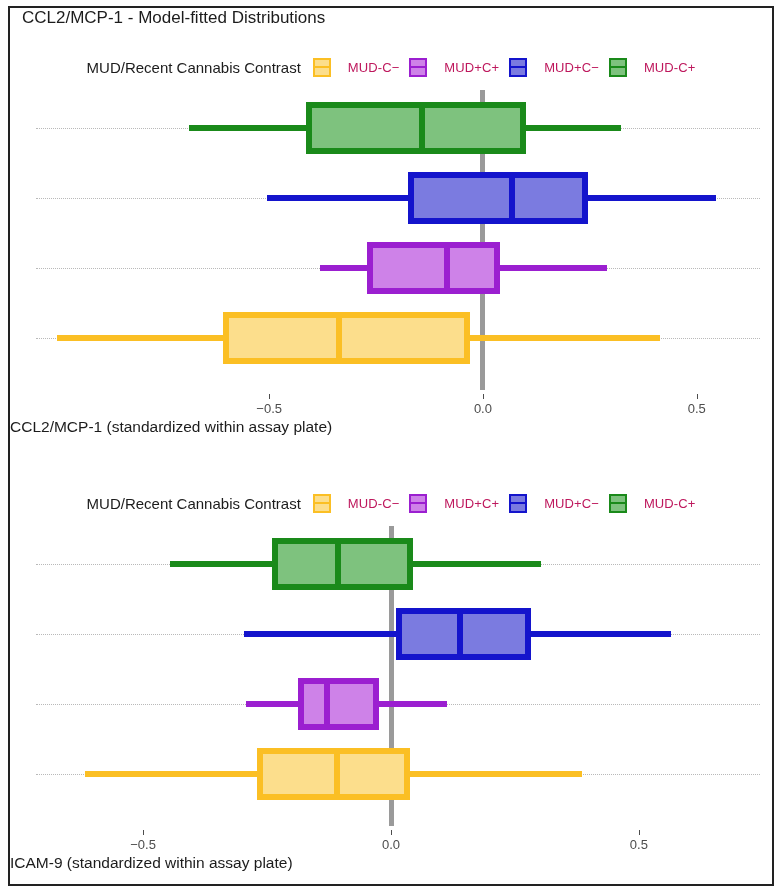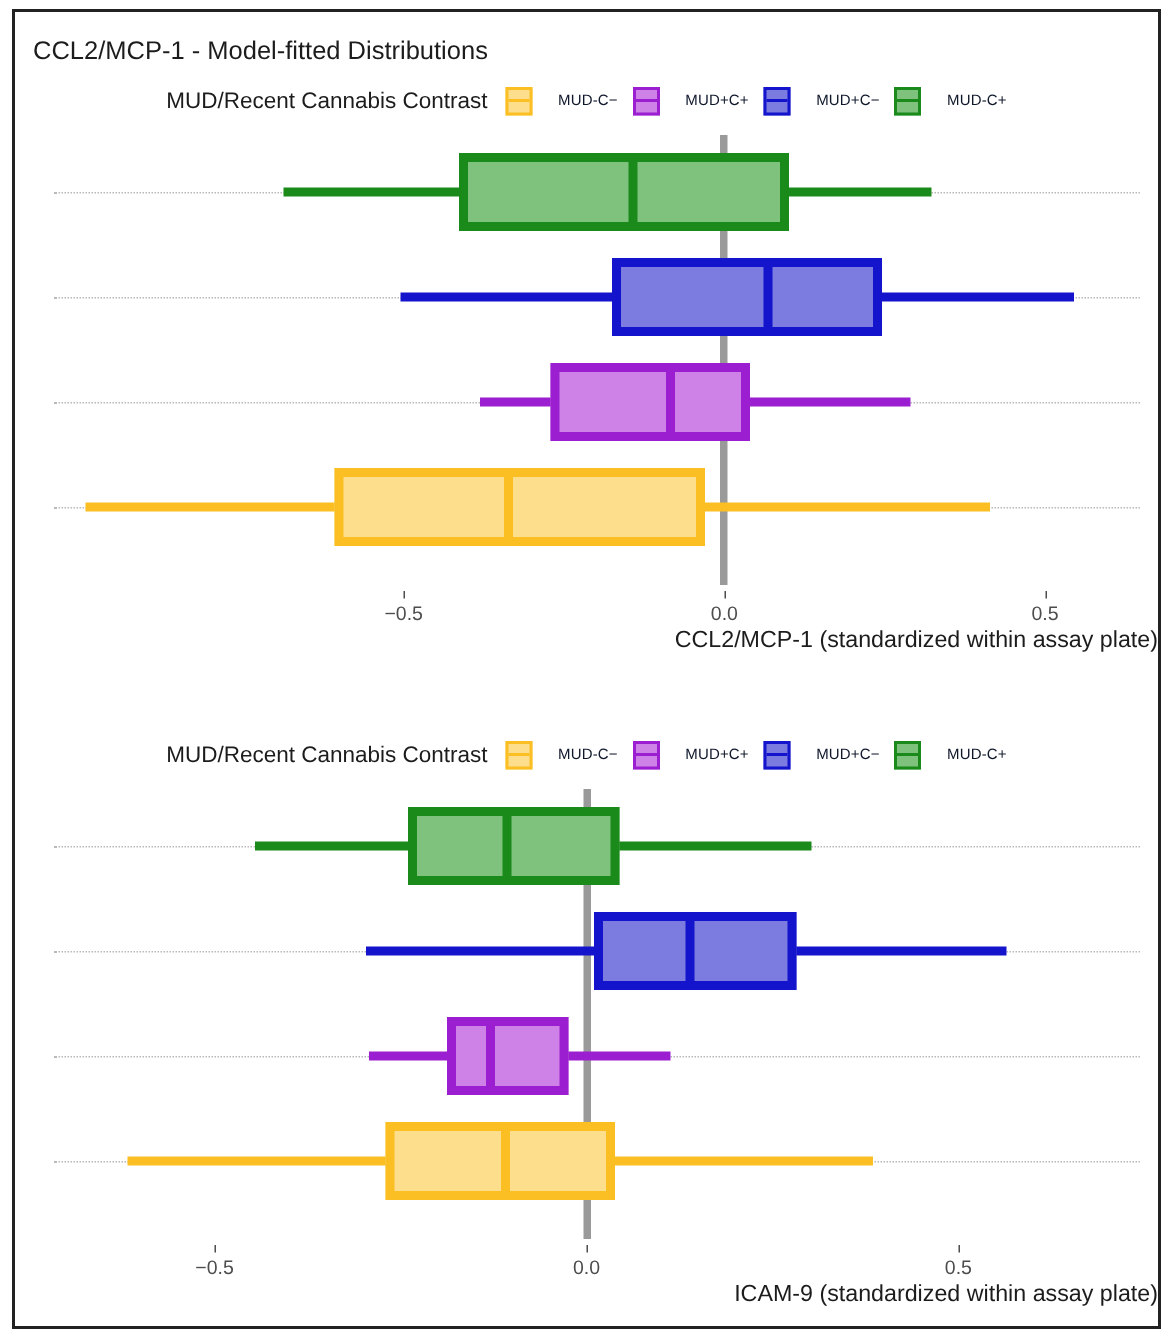--- a/index.html
+++ b/index.html
@@ -89,22 +89,22 @@
   .legend-key::before { top: 2px; }
   .legend-key::after  { bottom: 2px; }
   .legend-key .lk-med {
     position: absolute;
     left: 0; right: 0;
     top: 50%;
     margin-top: -1px;
     height: 2px;
   }
   .legend-label {
-    font-size: 10px;
-    color: #0f172a;
+    font-size: 13px;
+    color: #be185d;
     letter-spacing: 0.1px;
     padding-left: 11px;
   }
 
   .plot {
     position: absolute;
     left: 0;
     width: 762px;
     background: #ffffff;
   }
@@ -169,33 +169,33 @@
     top: 7px;
     font-size: 13px;
     color: #4d4d4d;
     transform: translateX(-50%);
     white-space: nowrap;
   }
   .axis-title {
     position: absolute;
     top: 24px;
     width: 100%;
-    text-align: right;
+    text-align: left;
     font-size: 15.5px;
     color: #1c1c1c;
   }
 </style>
 </head>
 <body>
 
 <div class="figure">
   <div class="outer-frame">
 
     <div class="panel panel-top">
-      <div class="panel-title" style="top:16px;">CCL2/MCP-1 - Model-fitted Distributions</div>
+      <div class="panel-title" style="top:0;">CCL2/MCP-1 - Model-fitted Distributions</div>
 
       <div class="legend" style="top:46px;">
         <span class="legend-title">MUD/Recent Cannabis Contrast</span>
 
         <span class="legend-entry">
           <span class="legend-key" style="background:#FCDE8C;border-color:#FBBF24;">
             <span class="lk-med" style="background:#FBBF24;"></span>
           </span>
           <span class="legend-label">MUD-C−</span>
         </span>

